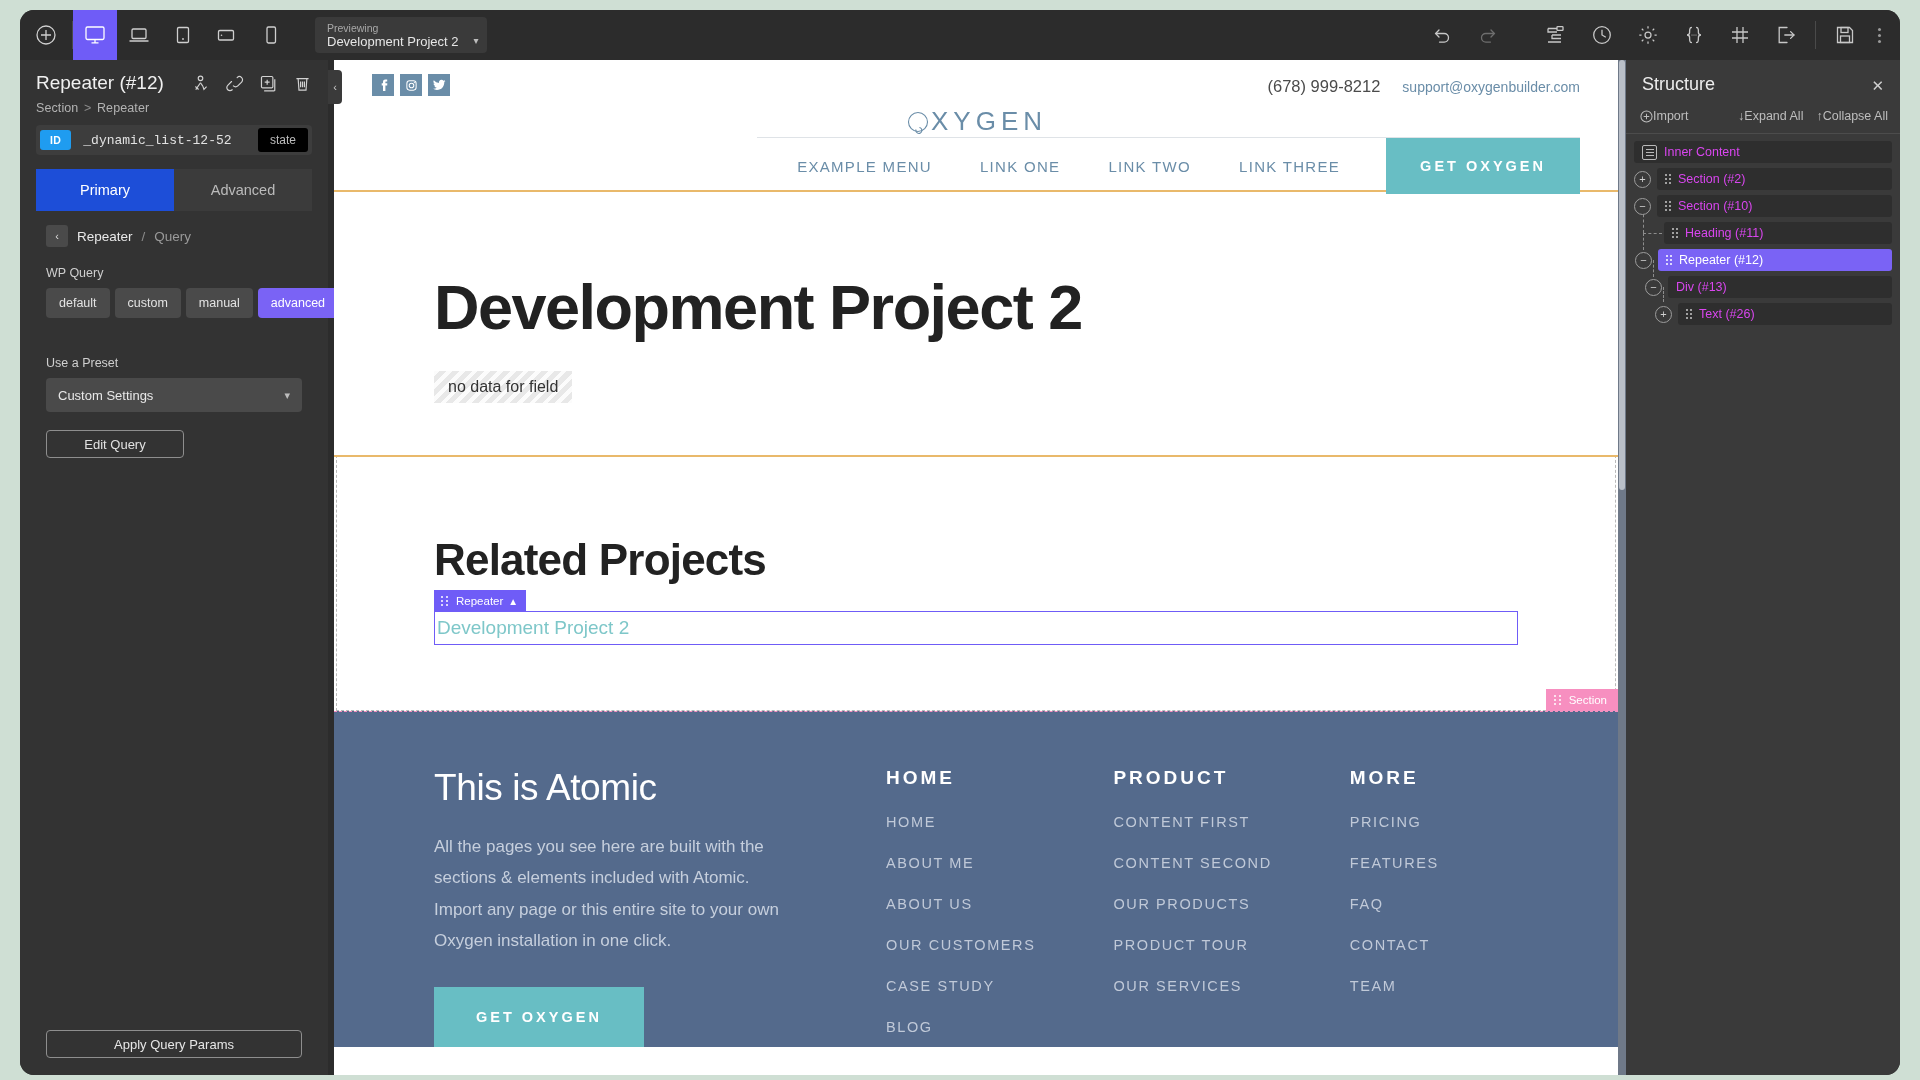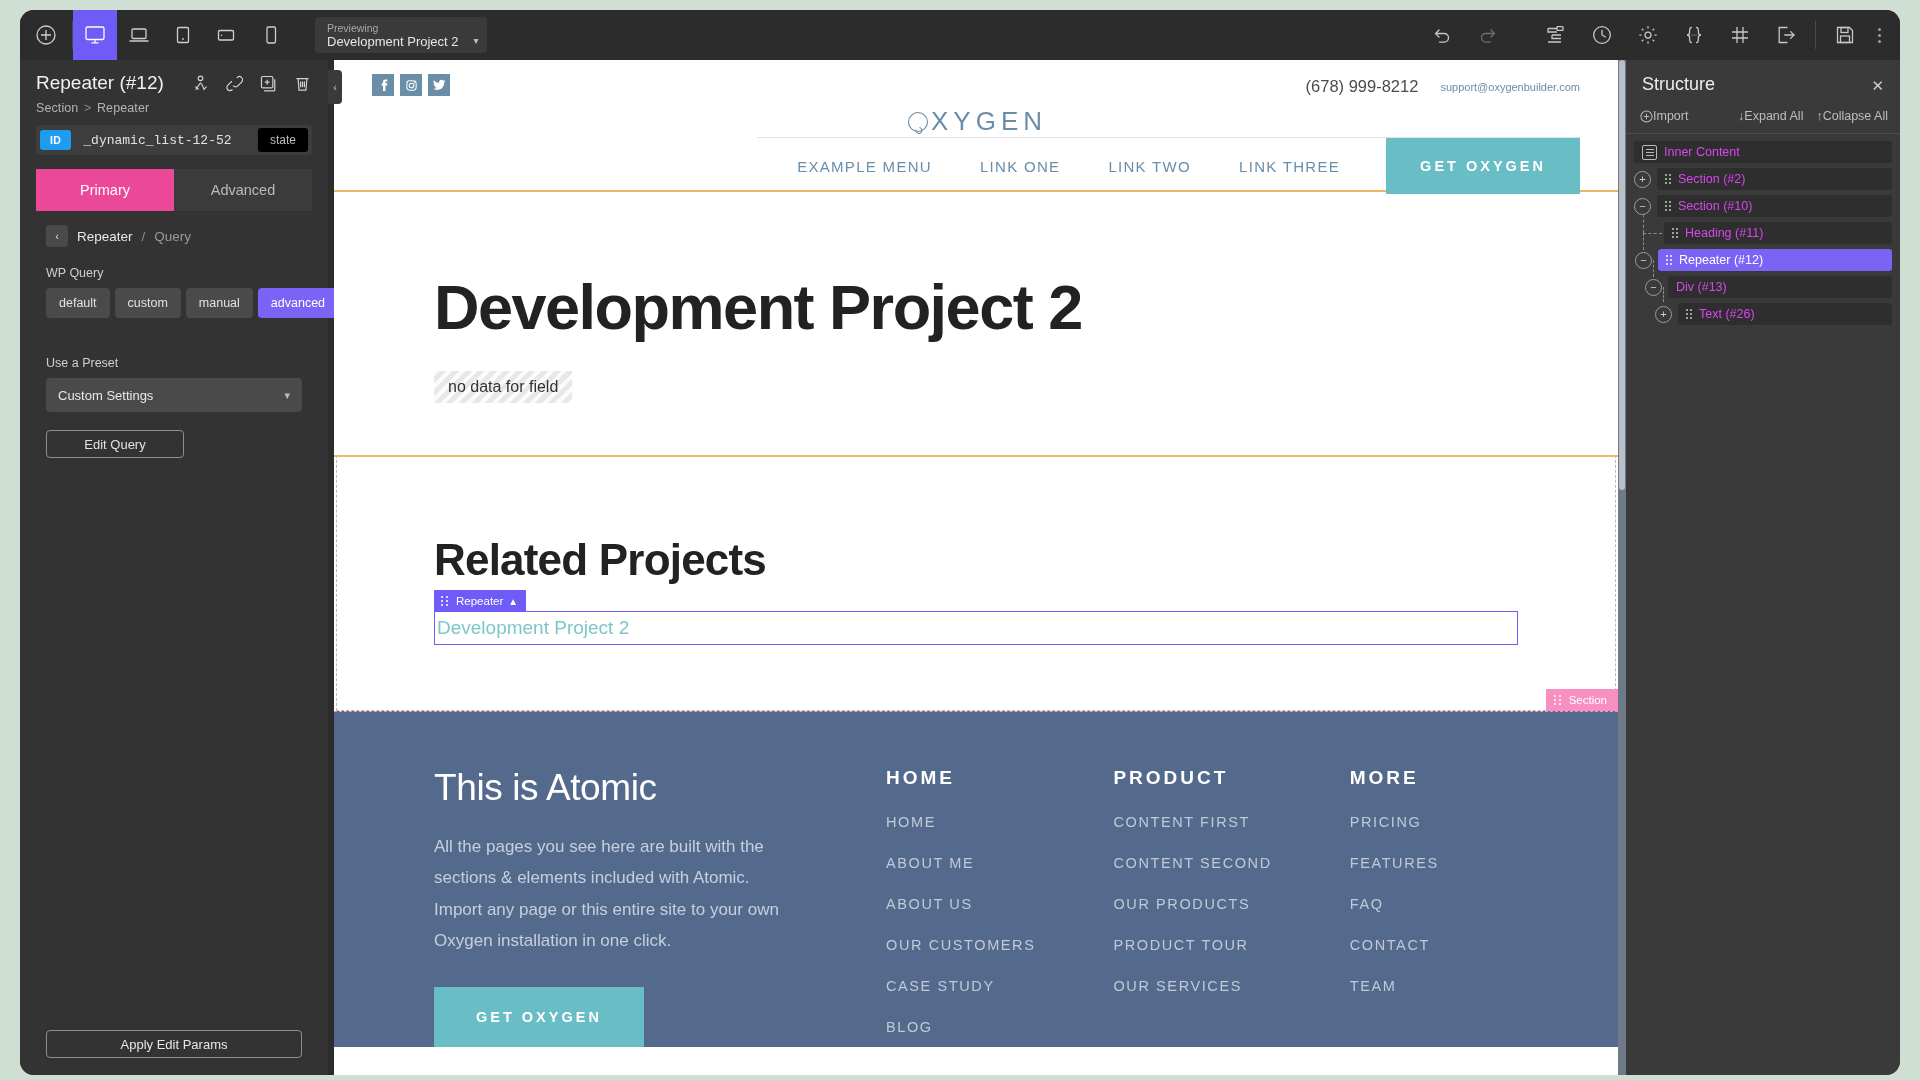--- a/index.html
+++ b/index.html
@@ -74,21 +74,21 @@
     display:flex; align-items:center; padding:0 4px;
   }
   .idtag { background:#1f9cf0; color:#fff; font-size:10.5px; font-weight:700;
     border-radius:3px; padding:4px 10px; letter-spacing:.4px;}
   .idval { font-family:"Liberation Mono", monospace; font-size:13px; color:#e2e2e2; margin-left:12px; }
   .statebtn { margin-left:auto; background:#000000; color:#bdbdbd; font-size:12px;
     border-radius:3px; padding:5px 12px; cursor:pointer;}
   .lp-tabs { display:flex; margin-top:14px; }
   .lp-tab { flex:1; text-align:center; padding:13px 0; font-size:14.5px; color:#bbb;
      background:#3b3b3b; cursor:pointer;}
-  .lp-tab.active { background:#ec4899; color:#fff; }
+  .lp-tab.active { background:#1d4ed8; color:#fff; }
   .lp-body { padding: 14px 26px 0 26px; }
   .crumb2 { display:flex; align-items:center; gap:9px; font-size:13.5px; }
   .backbtn { width:22px;height:22px;border-radius:3px;background:#4a4a4a;color:#ddd;
     display:flex;align-items:center;justify-content:center; font-size:11px; cursor:pointer;}
   .crumb2 .cur { color:#e9e9e9; }
   .crumb2 .slash { color:#8c8c8c; }
   .crumb2 .nxt { color:#9a9a9a; }
   .fieldlabel { font-size:12.5px; color:#cfcfcf; margin-top:19px; margin-bottom:8px; }
   .segrow { display:flex; gap:5px; }
   .seg { background:#4a4a4a; color:#e3e3e3; font-size:12.5px; border-radius:4px;
@@ -133,21 +133,21 @@
   .scrollbar i { position:absolute; left:1px; top:0; width:6px; height:430px;
      background:#b9bfc8; border-radius:3px; display:block;}
 
   
   .site-top { padding: 14px 38px 0 38px; display:flex; align-items:flex-start; }
   .social { display:flex; gap:6px; }
   .soc { width:22px;height:22px;background:#6a8da8; display:flex;align-items:center;justify-content:center;
     color:#fff; cursor:pointer;}
   .contact { margin-left:auto; display:flex; align-items:center; gap:22px; padding-top:3px;}
   .phone { font-size:16.5px; color:#4b4b4b; }
-  .email { font-size:11px; color:#6a8da8; cursor:pointer;}
+  .email { font-size:14px; color:#6a8da8; cursor:pointer;}
   .site-nav-row {
     margin: 10px 38px 0 38px; display:flex; align-items:center; height:72px;flex-direction:column;
   }
   .logo { font-size:26px; letter-spacing:5px; color:#6a8da8; font-weight:300; display:flex; align-items:center;}
   .logo .o { position:relative; display:inline-block; width:26px; }
   .navwrap { margin-left:auto; display:flex; align-items:center; border-top:1px solid #dfe3e7;
     height:72px; padding-left:40px; }
   .navlinks { display:flex; align-items:flex-end; gap:48px; }
   .navlink { font-size:15px; letter-spacing:1.3px; color:#6a8da8; cursor:pointer; white-space:nowrap;}
   .navcta {
@@ -427,21 +427,21 @@
 
       <div class="fieldlabel" style="margin-top:38px">Use a Preset</div>
       <div class="selectbox">
         <span>Custom Settings</span>
         <span class="chev">▾</span>
       </div>
 
       <div class="ghostbtn">Edit Query</div>
     </div>
 
-    <div class="applybar">Apply Edit Params</div>
+    <div class="applybar">Apply Query Params</div>
   </div>
 
   <div class="collapse-handle">‹</div>
 
   <div class="canvaswrap">
     <div class="canvas">
 
       <div class="site-top">
         <div class="social">
           <span class="soc">

